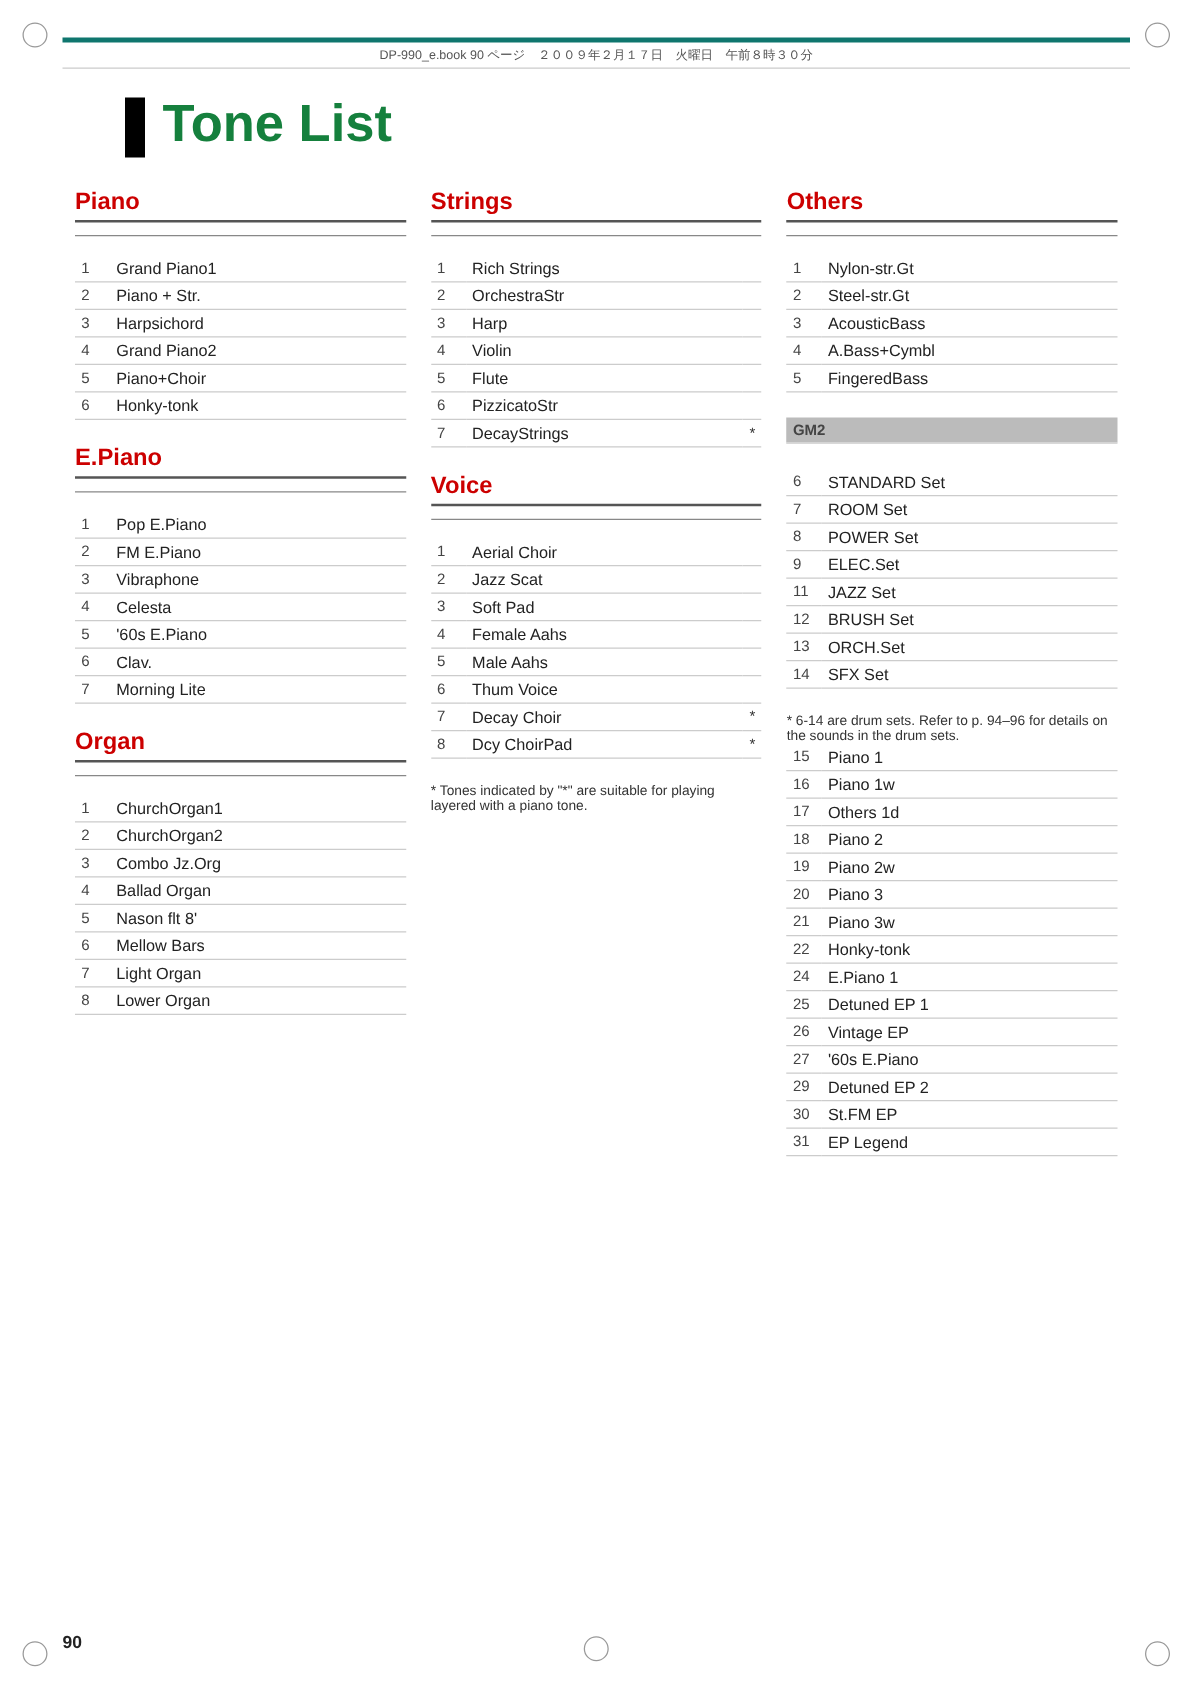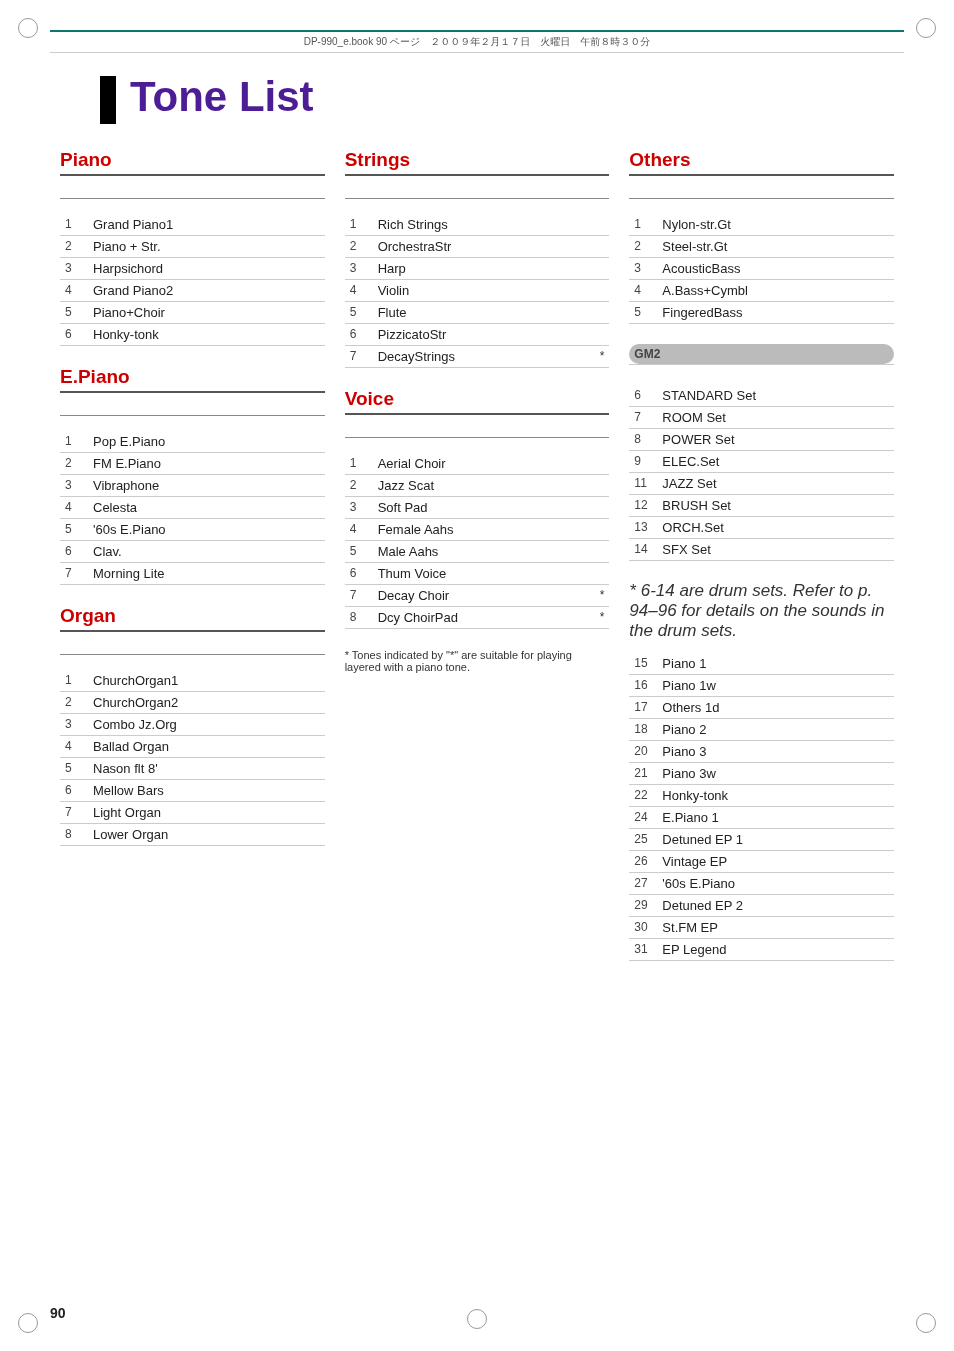--- a/index.html
+++ b/index.html
@@ -35,30 +35,30 @@
     .corner-tl { top: 18px; left: 18px; }
     .corner-tr { top: 18px; right: 18px; }
     .corner-bl { bottom: 18px; left: 18px; }
     .corner-br { bottom: 18px; right: 18px; }
 
     .header-meta {
       font-size: 10px;
       color: #555;
       text-align: center;
       margin-bottom: 10px;
-      border-top: 2px solid #0f766e;
+      border-top: 4px solid #0f766e;
       border-bottom: 1px solid #ccc;
       padding: 3px 0;
     }
 
     h1.page-title {
       font-size: 42px;
       font-weight: bold;
       margin: 20px 0 25px 50px;
-      color: #4c1d95;
+      color: #15803d;
     }
     h1.page-title::before {
       content: '';
       display: inline-block;
       width: 16px;
       height: 48px;
       background: #000;
       margin-right: 14px;
       vertical-align: middle;
     }
@@ -71,21 +71,21 @@
 
     .column {
       flex: 1;
       padding: 0 10px;
     }
 
     h2.section-title {
       font-size: 19px;
       font-weight: bold;
       color: #c00;
-      margin-bottom: 22px;
+      margin-bottom: 10px;
       border-bottom: 2px solid #555;
       padding-bottom: 3px;
     }
 
     table.tone-table {
       width: 100%;
       border-collapse: collapse;
       margin-bottom: 20px;
     }
     table.tone-table td {
@@ -101,28 +101,26 @@
     }
     table.tone-table td.asterisk {
       color: #333;
       font-size: 12px;
       text-align: right;
       width: 15px;
     }
     table.tone-table tr.gm2-row td {
       background: #bbb;
       font-weight: bold;
-      border-radius: 10px;
     }
 
     .footnote {
-      font-size: 17px;
+      font-size: 11px;
       color: #333;
-      margin-bottom: 12px;
-      font-style: italic;
+      margin-bottom: 0;
     }
     .footnote-star {
       font-size: 11px;
       color: #333;
       margin-bottom: 10px;
     }
 
     .page-number {
       position: absolute;
       bottom: 30px;
@@ -456,20 +454,24 @@
             </tr>
             <tr>
               <td>17</td>
               <td>Others 1d</td>
             </tr>
             <tr>
               <td>18</td>
               <td>Piano 2</td>
             </tr>
             <tr>
+              <td>19</td>
+              <td>Piano 2w</td>
+            </tr>
+            <tr>
               <td>20</td>
               <td>Piano 3</td>
             </tr>
             <tr>
               <td>21</td>
               <td>Piano 3w</td>
             </tr>
             <tr>
               <td>22</td>
               <td>Honky-tonk</td>

